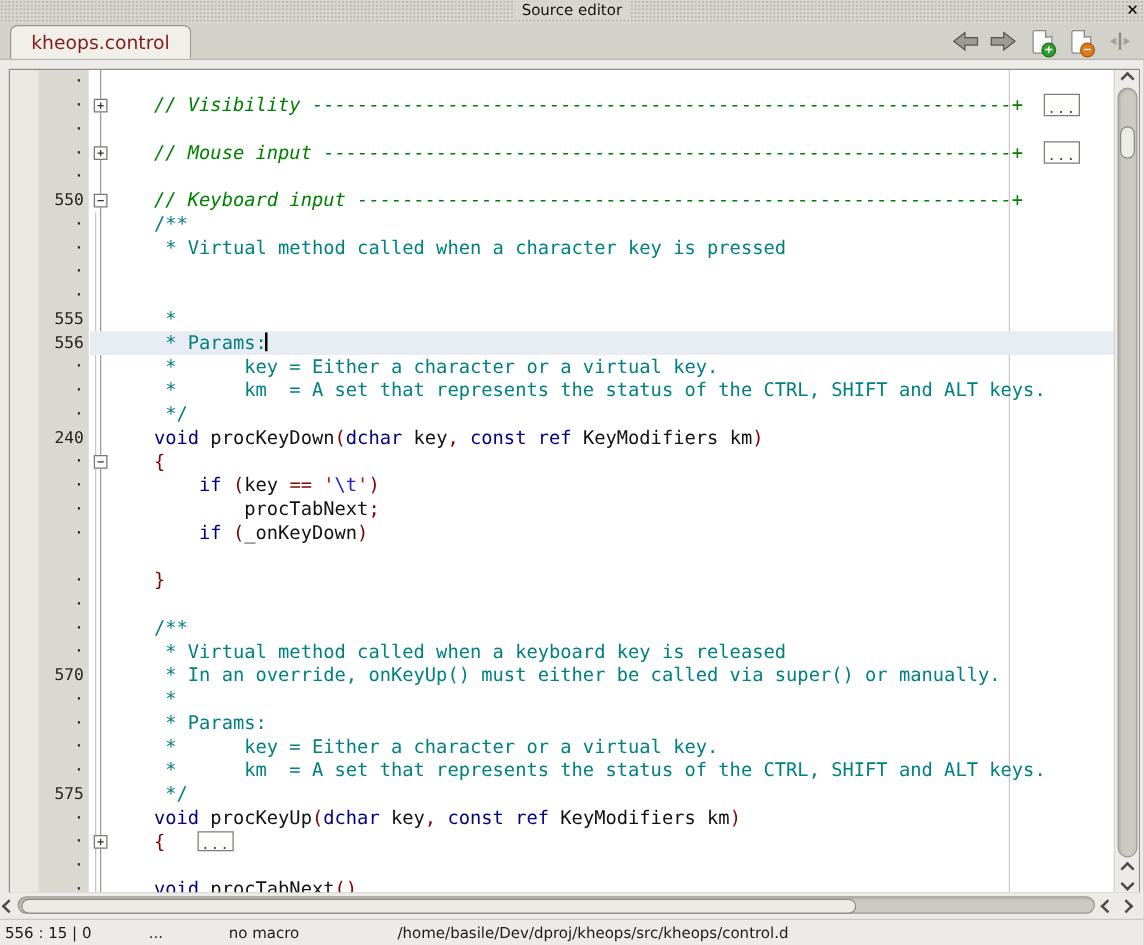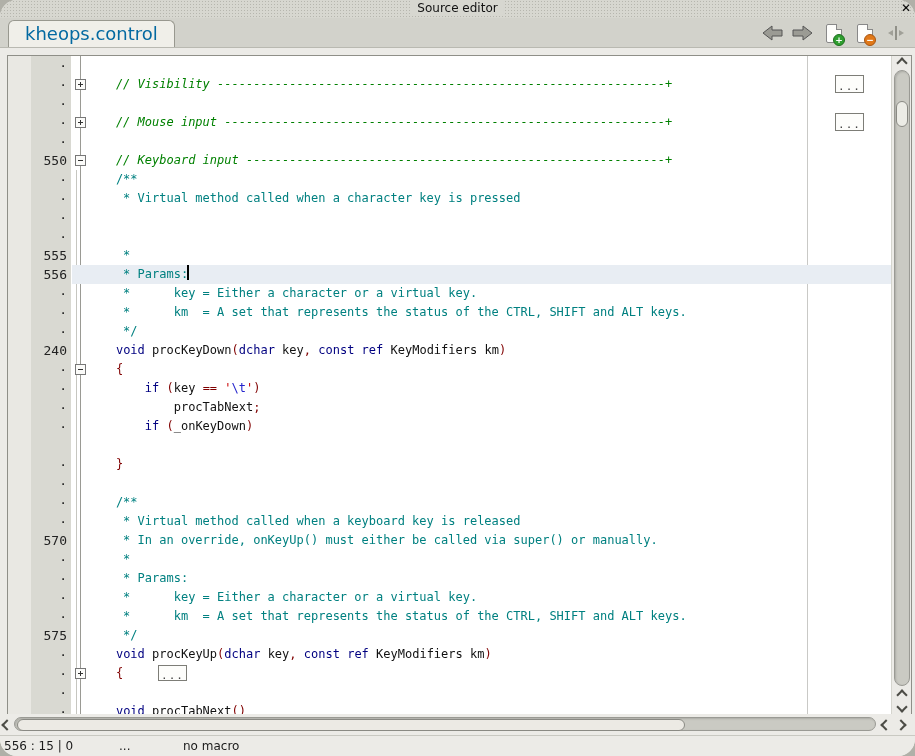--- a/index.html
+++ b/index.html
@@ -1,32 +1,32 @@
 <!DOCTYPE html>
 <html><head>
 <meta charset="utf-8">
 <style>
   html,body{margin:0;padding:0;background:#b0b0a8;}
   .window{position:relative;width:915px;height:756px;background:#ecebe7;overflow:hidden;
-          font-family:"DejaVu Sans","Liberation Sans",sans-serif;border-radius:17px;}
+          font-family:"DejaVu Sans","Liberation Sans",sans-serif;}
 
   
   .titlebar{position:absolute;left:0;top:0;width:915px;height:18px;background:#d7d7d0;
     background-image:radial-gradient(circle,#b6b6ae 1px,transparent 1px);background-size:3px 3px;}
   .title-text{position:absolute;left:50%;top:1px;transform:translateX(-50%);
     font-size:12px;color:#111;background:#d7d7d0;padding:0 6px;white-space:nowrap;}
   .close-btn{position:absolute;right:4px;top:1px;font-size:12px;font-weight:bold;color:#000;
     cursor:default;line-height:15px;}
 
   
   .tabbar{position:absolute;left:0;top:18px;width:915px;height:29px;background:#d2d2cb;
     border-bottom:1px solid #b9b9b1;}
   .tab{position:absolute;left:8px;bottom:0;height:26px;padding:0 16px;background:#f0efe9;
     border:1px solid #98988f;border-bottom:none;border-radius:6px 6px 0 0;
-    font-size:18px;color:#0369a1;line-height:26px;}
+    font-size:15px;color:#7f1d1d;line-height:26px;}
   .toolbar{position:absolute;right:8px;top:3px;height:24px;display:flex;align-items:center;gap:9px;}
   .tbtn{position:relative;width:22px;height:20px;display:flex;align-items:center;justify-content:center;}
   .doc{position:relative;width:14px;height:17px;background:#fdfdfb;border:1px solid #888;border-radius:2px;}
   .doc .fold{position:absolute;right:-1px;top:-1px;width:5px;height:5px;background:#d2d2cb;
     border-left:1px solid #888;border-bottom:1px solid #888;}
   .badge{position:absolute;right:-4px;bottom:-4px;width:10px;height:10px;border-radius:50%;
     color:#fff;font-size:9px;font-weight:bold;line-height:10px;text-align:center;}
   .badge.green{background:#2f9e2f;border:1px solid #1d6e1d;}
   .badge.orange{background:#e07818;border:1px solid #a85510;}
   .split-icon{position:relative;width:16px;height:16px;}
@@ -48,21 +48,21 @@
   .margin-line{position:absolute;left:799px;top:0;bottom:0;width:1px;background:#c9c9c6;}
   .row{position:absolute;left:0;right:0;height:19px;}
   .row .hl{position:absolute;left:64px;right:0;top:0;bottom:0;background:#e8edf3;}
   .gnum{position:absolute;left:23px;top:0;width:36px;height:19px;text-align:right;
     font-family:"DejaVu Sans Mono","Liberation Mono",monospace;font-size:13px;line-height:19px;color:#222;}
   .foldbox{position:absolute;left:67px;top:4px;width:11px;height:11px;background:#fbfbf9;
     border:1px solid #777;box-sizing:border-box;}
   .foldbox i{position:absolute;left:2px;top:4px;width:5px;height:1px;background:#333;}
   .foldbox.plus b{position:absolute;left:4px;top:2px;width:1px;height:5px;background:#333;}
   .code{position:absolute;left:79px;top:0;height:19px;white-space:pre;
-    font-family:"DejaVu Sans Mono","Liberation Mono",monospace;font-size:12px;line-height:19px;color:#111;}
+    font-family:"DejaVu Sans Mono","Liberation Mono",monospace;font-size:15px;line-height:19px;color:#111;}
   .kw{color:#000080;font-weight:normal;}
   .id{color:#111;}
   .p{color:#800000;}
   .lc{color:#008000;font-style:italic;}
   .dc{color:#008080;}
   .str{color:#c80000;}
   .esc{color:#2323cc;}
   .caret{display:inline-block;width:2px;height:15px;background:#000;vertical-align:-2px;margin-left:-1px;}
   .ellipsisbox{position:absolute;box-sizing:border-box;background:#fdfdfb;border:1px solid #7d7d77;
     color:#444;font-size:11px;line-height:8px;text-align:center;letter-spacing:1px;
@@ -332,15 +332,16 @@
       </div>
     <div class="hbtn" style="left:894px">
         <i class="chv right"></i>
       </div>
   </div>
 
   <div class="statusbar">
     <span style="left:4px">556 : 15 | 0</span>
     <span style="left:119px">...</span>
     <span style="left:183px">no macro</span>
+    <span style="left:318px">/home/basile/Dev/dproj/kheops/src/kheops/control.d</span>
   </div>
 
 </div>
 
 </body></html>

